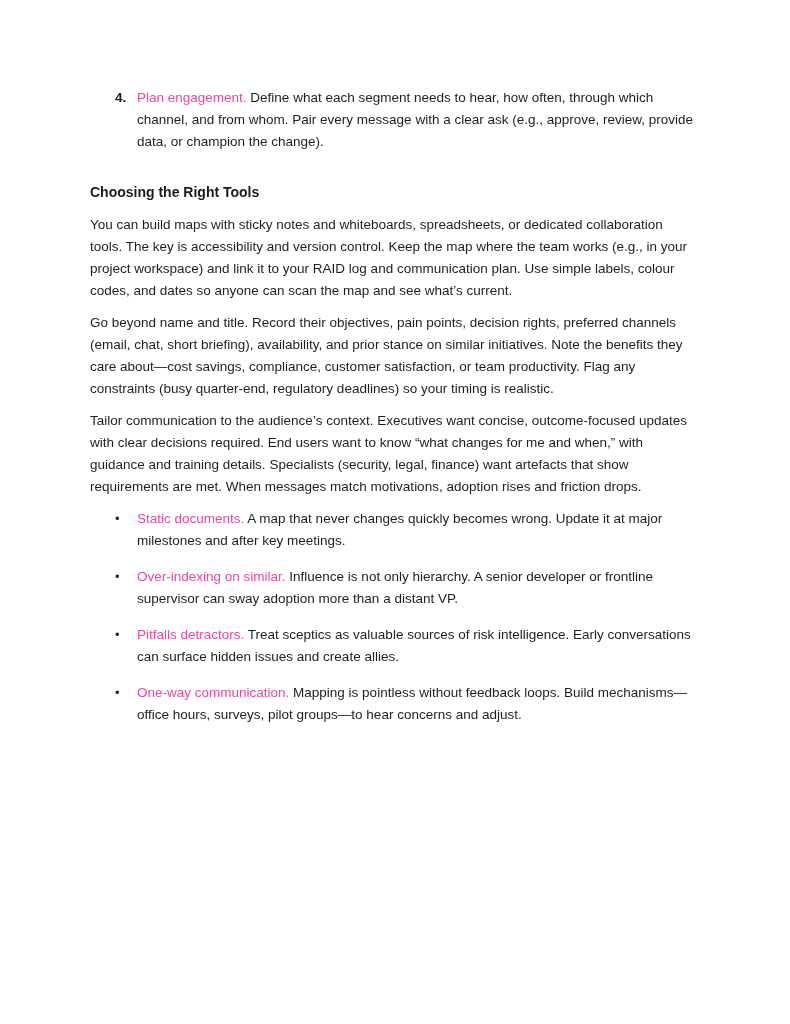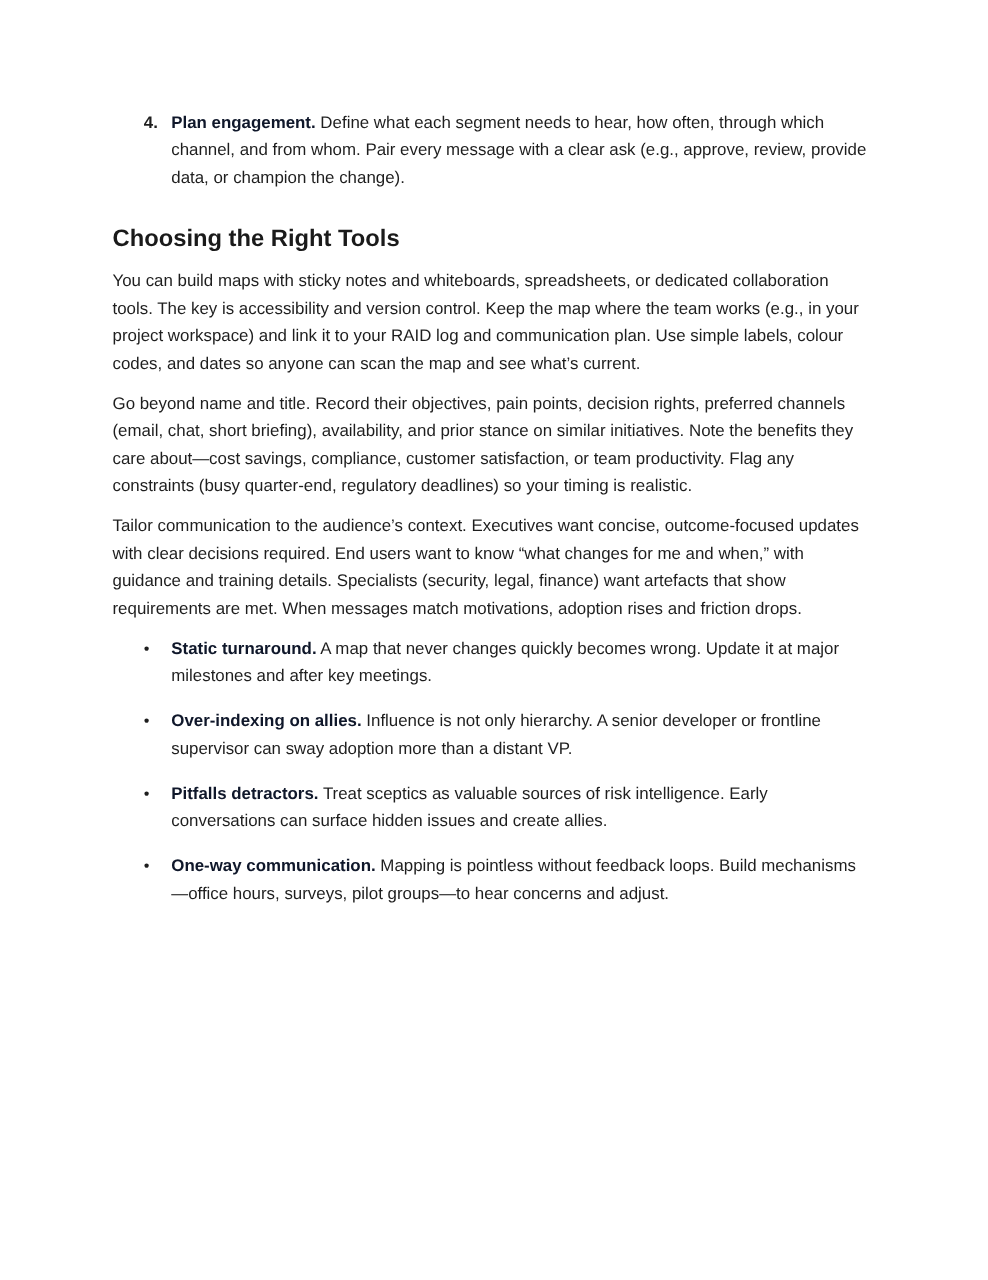--- a/index.html
+++ b/index.html
@@ -22,21 +22,21 @@
     position: absolute;
     left: 90px;
     top: 87px;
     width: 608px;
   }
   p, h3 {
     margin: 0;
     padding: 0;
   }
   h3 {
-    font-size: 19px;
+    font-size: 14px;
     line-height: 22px;
     font-weight: bold;
     color: #1a1a1a;
   }
   .olist-item, .ulist-item {
     display: flex;
     padding-left: 25px;
   }
   .marker {
     flex: 0 0 22px;
@@ -45,21 +45,21 @@
   }
   .bullet-marker {
     flex: 0 0 22px;
     width: 22px;
     font-weight: normal;
     font-size: 13px;
   }
   .li-text {
     flex: 1;
   }
-  b { font-weight: bold; color: #0f172a; }
+  b { font-weight: normal; color: #ec4899; }
 </style>
 </head>
 <body>
 
 <div class="page">
   <div class="content">
 
     <div class="olist-item">
       <span class="marker">4.</span>
       <p class="li-text"><b>Plan engagement.</b> <span>Define what each segment needs to hear, how often, through which channel, and from whom. Pair every message with a clear ask (e.g., approve, review, provide data, or champion the change).</span></p>
@@ -69,25 +69,25 @@
     <p style="margin-top:11px">You can build maps with sticky notes and whiteboards, spreadsheets, or dedicated collaboration tools. The key is accessibility and version control. Keep the map where the team works (e.g., in your project workspace) and link it to your RAID log and communication plan. Use simple labels, colour codes, and dates so anyone can scan the map and see what’s current.</p>
 
     <p style="margin-top:10px">Go beyond name and title. Record their objectives, pain points, decision rights, preferred channels (email, chat, short briefing), availability, and prior stance on similar initiatives. Note the benefits they care about—cost savings, compliance, customer satisfaction, or team productivity. Flag any constraints (busy quarter-end, regulatory deadlines) so your timing is realistic.</p>
 
     <p style="margin-top:10px">Tailor communication to the audience’s context. Executives want concise, outcome-focused updates with clear decisions required. End users want to know “what changes for me and when,” with guidance and training details. Specialists (security, legal, finance) want artefacts that show requirements are met. When messages match motivations, adoption rises and friction drops.</p>
 
 
     <div class="ulist">
       <div class="ulist-item" style="margin-top:10px">
         <span class="bullet-marker">•</span>
-        <p class="li-text"><b>Static turnaround.</b> <span>A map that never changes quickly becomes wrong. Update it at major milestones and after key meetings.</span></p>
+        <p class="li-text"><b>Static documents.</b> <span>A map that never changes quickly becomes wrong. Update it at major milestones and after key meetings.</span></p>
       </div>
       <div class="ulist-item" style="margin-top:14px">
         <span class="bullet-marker">•</span>
-        <p class="li-text"><b>Over-indexing on allies.</b> <span>Influence is not only hierarchy. A senior developer or frontline supervisor can sway adoption more than a distant VP.</span></p>
+        <p class="li-text"><b>Over-indexing on similar.</b> <span>Influence is not only hierarchy. A senior developer or frontline supervisor can sway adoption more than a distant VP.</span></p>
       </div>
       <div class="ulist-item" style="margin-top:14px">
         <span class="bullet-marker">•</span>
         <p class="li-text"><b>Pitfalls detractors.</b> <span>Treat sceptics as valuable sources of risk intelligence. Early conversations can surface hidden issues and create allies.</span></p>
       </div>
       <div class="ulist-item" style="margin-top:14px">
         <span class="bullet-marker">•</span>
         <p class="li-text"><b>One-way communication.</b> <span>Mapping is pointless without feedback loops. Build mechanisms—office hours, surveys, pilot groups—to hear concerns and adjust.</span></p>
       </div>
     </div>

